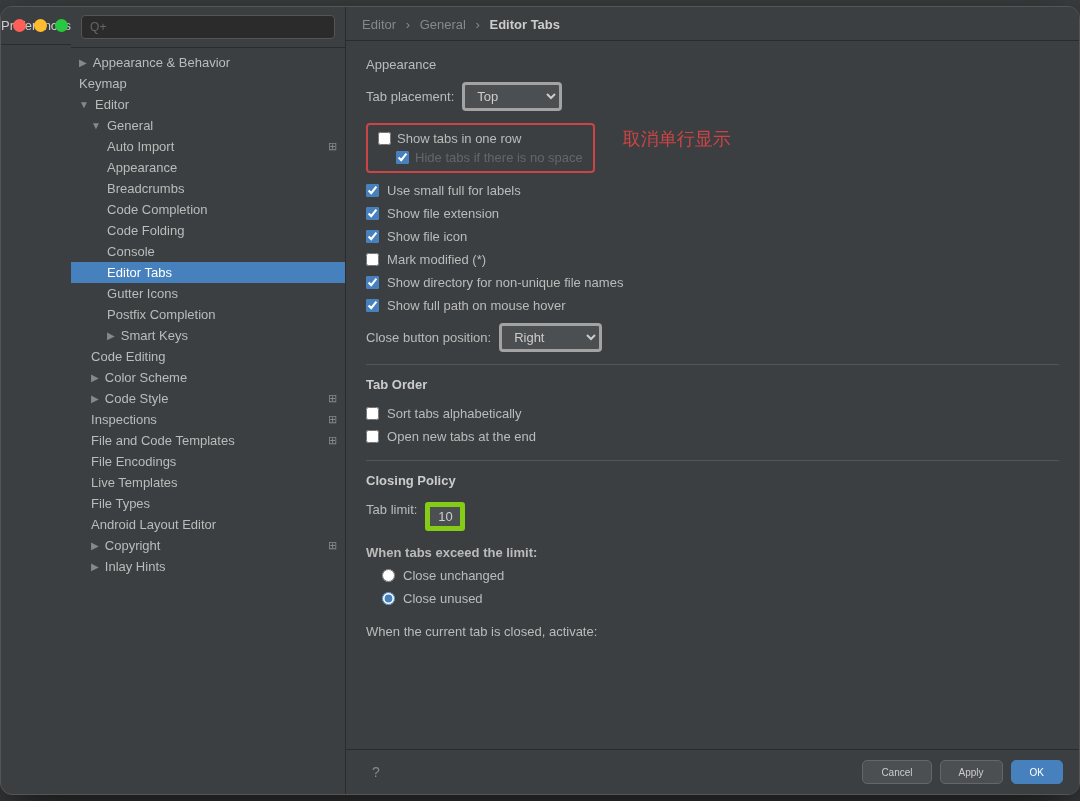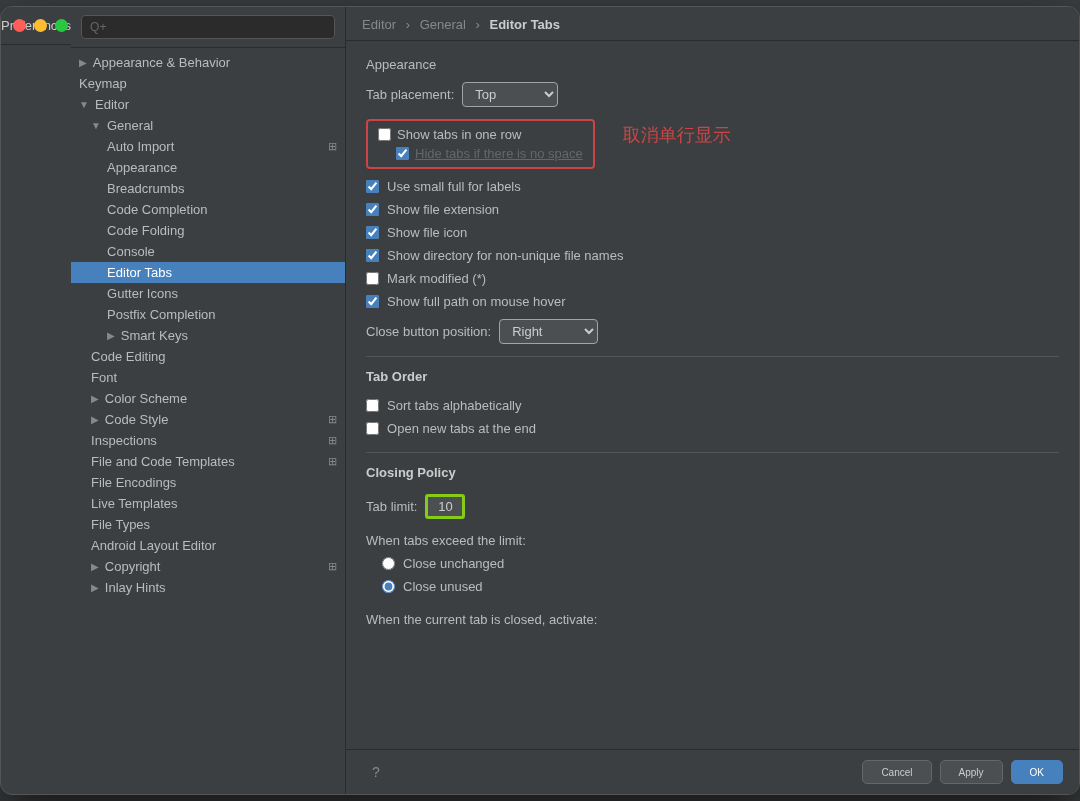--- a/index.html
+++ b/index.html
@@ -155,42 +155,42 @@
       margin-bottom: 6px;
       margin-top: 2px;
     }
     .cb-row {
       display: flex;
       align-items: center;
       gap: 6px;
       color: #bbbbbb;
       font-size: 13px;
     }
-    .cb-row.disabled { color: #666; text-decoration: underline; }
+    .cb-row.disabled { color: #666; }
     input[type="checkbox"] {
       width: 13px; height: 13px;
       accent-color: #4781bd;
       cursor: pointer;
     }
     input[type="radio"] {
       width: 13px; height: 13px;
       accent-color: #4781bd;
       cursor: pointer;
     }
     .dropdown-inline {
       display: flex;
       align-items: center;
       gap: 8px;
       margin-bottom: 10px;
     }
     .dropdown-label { color: #bbbbbb; font-size: 13px; }
     select {
       background: #4b4f52;
       color: #cccccc;
-      border: 1px solid #a3a3a3;
+      border: 3px solid #a3a3a3;
       border-radius: 4px;
       padding: 3px 24px 3px 8px;
       font-size: 13px;
       appearance: auto;
       cursor: pointer;
       outline: none;
     }
     .annotation-text {
       color: #cc4444;
       font-size: 18px;
@@ -203,26 +203,26 @@
       align-items: flex-start;
       gap: 12px;
     }
     .divider {
       height: 1px;
       background: #555;
       margin: 12px 0;
     }
     .tab-limit-row {
       display: flex;
-      align-items: center;
+      align-items: flex-start;
     }
     .tab-limit-input {
       width: 40px;
       background: #4b4f52;
-      border: 3px solid #84cc16;
+      border: 5px solid #84cc16;
       color: #cccccc;
       border-radius: 3px;
       padding: 2px 6px;
       font-size: 13px;
       text-align: center;
       outline: none;
     }
     .bottom-bar {
       padding: 10px 16px;
       display: flex;
@@ -334,23 +334,20 @@
 
         <div class="tree-item level-2">
           <span class="chevron">▶</span>
           <span>Smart Keys</span>
         </div>
 
         <div class="tree-item level-1">
           <span>Code Editing</span>
         </div>
 
-        <div class="tree-item level-1">
-          <span>Font</span>
-        </div>
 
         <div class="tree-item level-1">
           <span class="chevron">▶</span>
           <span>Color Scheme</span>
         </div>
 
         <div class="tree-item level-1">
           <span class="chevron">▶</span>
           <span>Code Style</span>
           <span class="icon-copy">⊞</span>
@@ -443,27 +440,27 @@
           <input type="checkbox" checked="" style="">
           <span>Show file extension</span>
         </div>
 
         <div class="setting-row">
           <input type="checkbox" checked="" style="">
           <span>Show file icon</span>
         </div>
 
         <div class="setting-row">
+          <input type="checkbox" style="">
+          <span>Mark modified (*)</span>
+        </div>
+
+        <div class="setting-row">
           <input type="checkbox" checked="" style="">
           <span>Show directory for non-unique file names</span>
-        </div>
-
-        <div class="setting-row">
-          <input type="checkbox" style="">
-          <span>Mark modified (*)</span>
         </div>
 
         <div class="setting-row">
           <input type="checkbox" checked="" style="">
           <span>Show full path on mouse hover</span>
         </div>
 
         <div class="dropdown-inline" style="margin-top:6px;">
           <span class="dropdown-label">Close button position:</span>
           <select>
@@ -489,21 +486,21 @@
 
         <div class="divider"></div>
 
         <div class="section-title">Closing Policy</div>
 
         <div class="tab-limit-row setting-row">
           <span>Tab limit:</span>
           <input type="text" class="tab-limit-input" value="10" style="">
         </div>
 
-        <div class="setting-row" style="margin-top: 6px;">
+        <div class="setting-row" style="margin-top: 6px; font-weight: bold;">
           <span>When tabs exceed the limit:</span>
         </div>
 
         <div class="setting-row" style="padding-left: 16px;">
           <input type="radio" name="closing-policy" style="">
           <span>Close unchanged</span>
         </div>
 
         <div class="setting-row" style="padding-left: 16px;">
           <input type="radio" name="closing-policy" checked="" style="">

